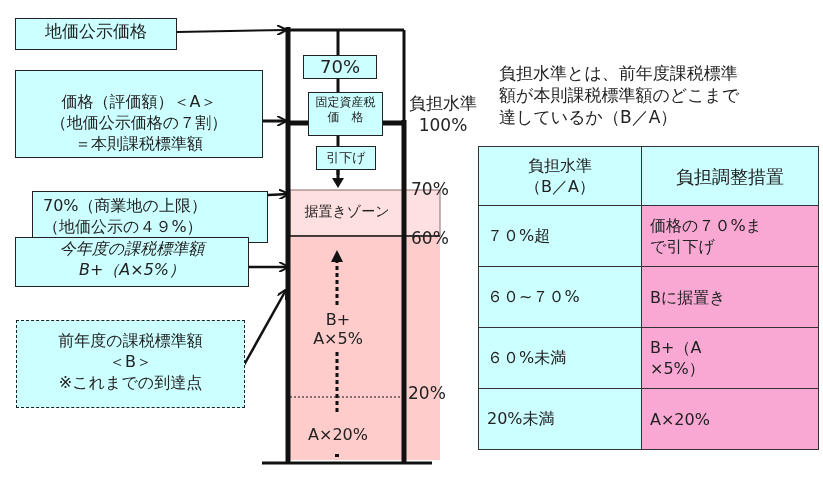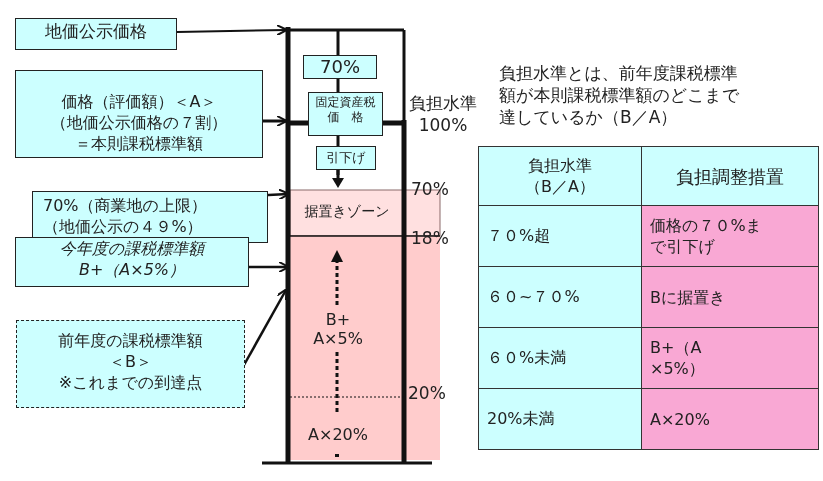--- a/index.html
+++ b/index.html
@@ -106,21 +106,21 @@
 <div class="abs txt" style="left:300px;top:310px;width:76px;text-align:center;font-size:16px;line-height:19px;">B+
 A×5%</div>
 
 <div class="abs" style="left:300px;top:425px;width:76px;text-align:center;font-size:16px;">
   <span>A×20%</span>
 </div>
 
 <div class="abs txt" style="left:409px;top:92px;font-size:17px;line-height:22px;text-align:center;">負担水準
 100%</div>
 <div class="abs" style="left:411px;top:179px;font-size:17px;">70%</div>
-<div class="abs" style="left:411px;top:228px;font-size:17px;">18%</div>
+<div class="abs" style="left:411px;top:228px;font-size:17px;">60%</div>
 <div class="abs" style="left:408px;top:383px;font-size:17px;">20%</div>
 
 <div class="abs txt" style="left:499px;top:62px;font-size:17px;line-height:22px;">負担水準とは、前年度課税標準
 額が本則課税標準額のどこまで
 達しているか（B／A）</div>
 
 <table class="levels">
   <tbody>
       <tr class="hdr">
     <td class="c1 txt">負担水準

